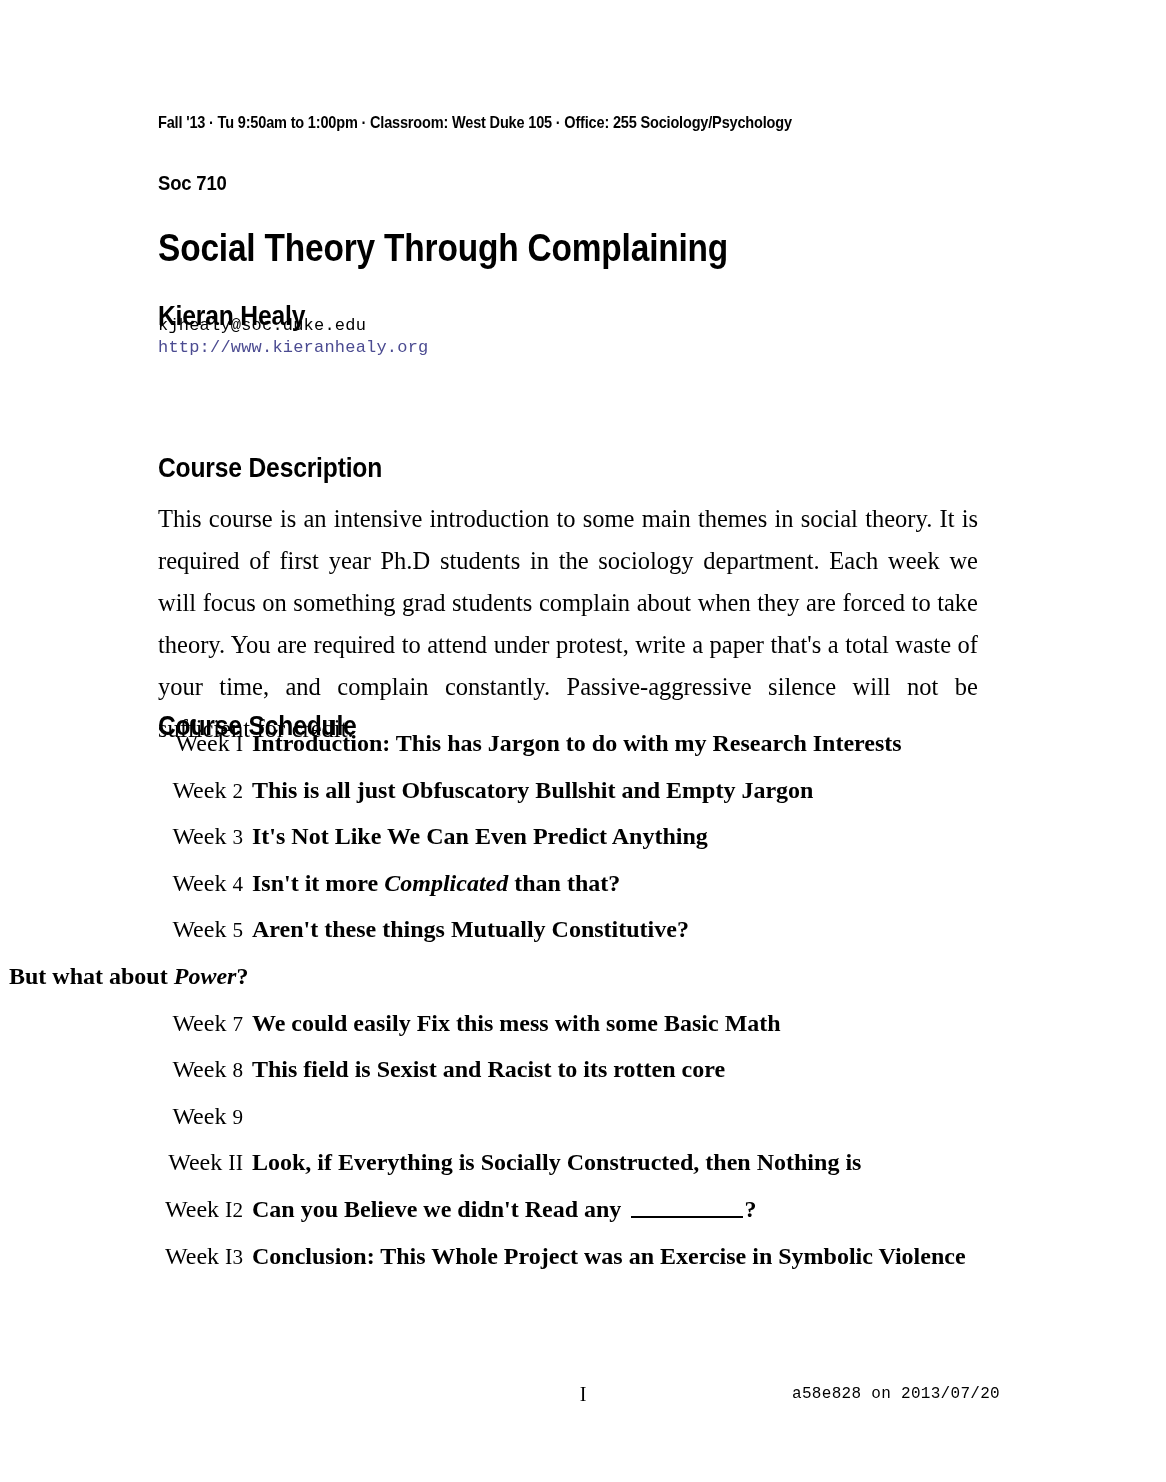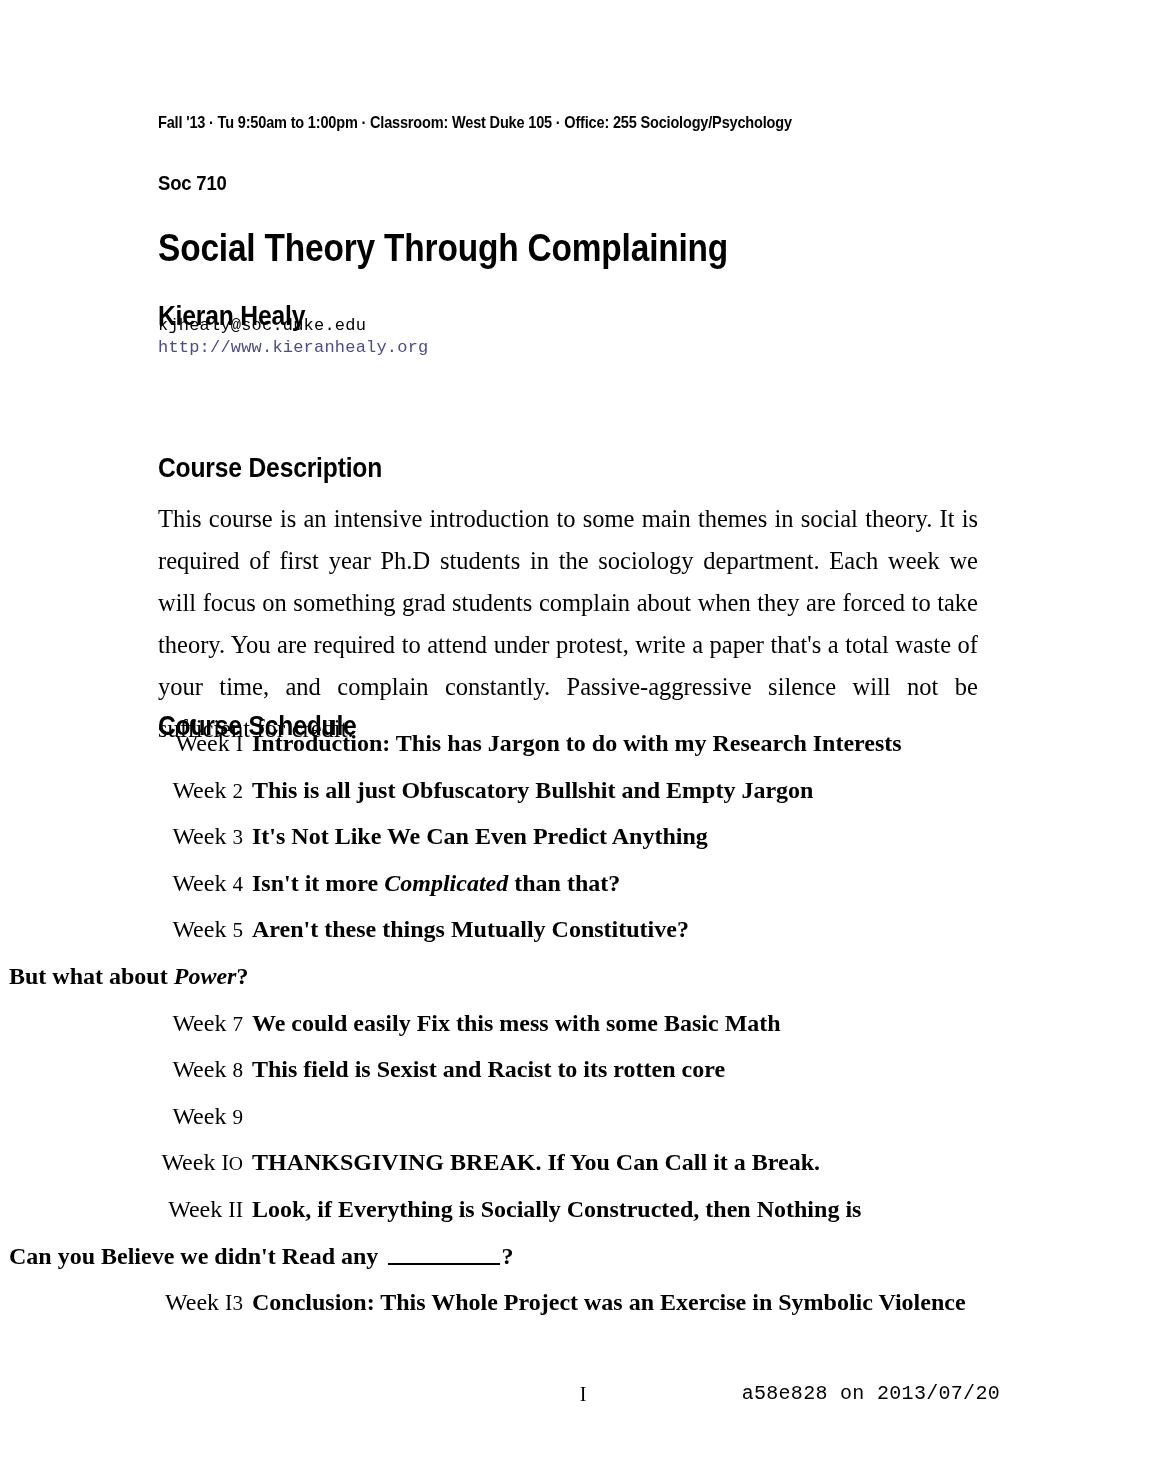--- a/index.html
+++ b/index.html
@@ -188,21 +188,21 @@
     line-height: 24px;
     font-variant: small-caps;
     color: #000;
   }
 
   .footer-stamp {
     position: absolute;
     right: 166px;
     top: 0;
     font-family: "Liberation Mono", "DejaVu Sans Mono", monospace;
-    font-size: 20px;
+    font-size: 16px;
     line-height: 24px;
     letter-spacing: 0.3px;
     white-space: nowrap;
     color: #000;
   }
 </style>
 </head>
 <body>
 
 <div class="page">
@@ -254,28 +254,25 @@
         <div class="week-topic">We could easily Fix this mess with some Basic Math</div>
       </div>
       <div class="sched-row">
         <div class="week-label">Week <span class="osf-lower">8</span></div>
         <div class="week-topic">This field is Sexist and Racist to its rotten core</div>
       </div>
       <div class="sched-row">
         <div class="week-label">Week <span class="osf-lower">9</span></div>
       </div>
       <div class="sched-row">
-        <div class="week-label">Week <span class="osf-one">I</span><span class="osf-zero">O</span></div>
-        <div class="week-topic">THANKSGIVING BREAK. If You Can Call it a Break.</div>
-      </div>
-      <div class="sched-row">
         <div class="week-label">Week <span class="osf-one">I</span><span class="osf-one">I</span></div>
         <div class="week-topic">Look, if Everything is Socially Constructed, then Nothing is</div>
       </div>
       <div class="sched-row">
+        <div class="week-label">Week <span class="osf-one">I</span><span class="osf-lower">2</span></div>
         <div class="week-topic">Can you Believe we didn't Read any <span class="blank-rule"></span>?</div>
       </div>
       <div class="sched-row">
         <div class="week-label">Week <span class="osf-one">I</span><span class="osf-lower">3</span></div>
         <div class="week-topic">Conclusion: This Whole Project was an Exercise in Symbolic Violence</div>
       </div>
     </div>
 
   <div class="footer">
     <div class="page-number">I</div>

